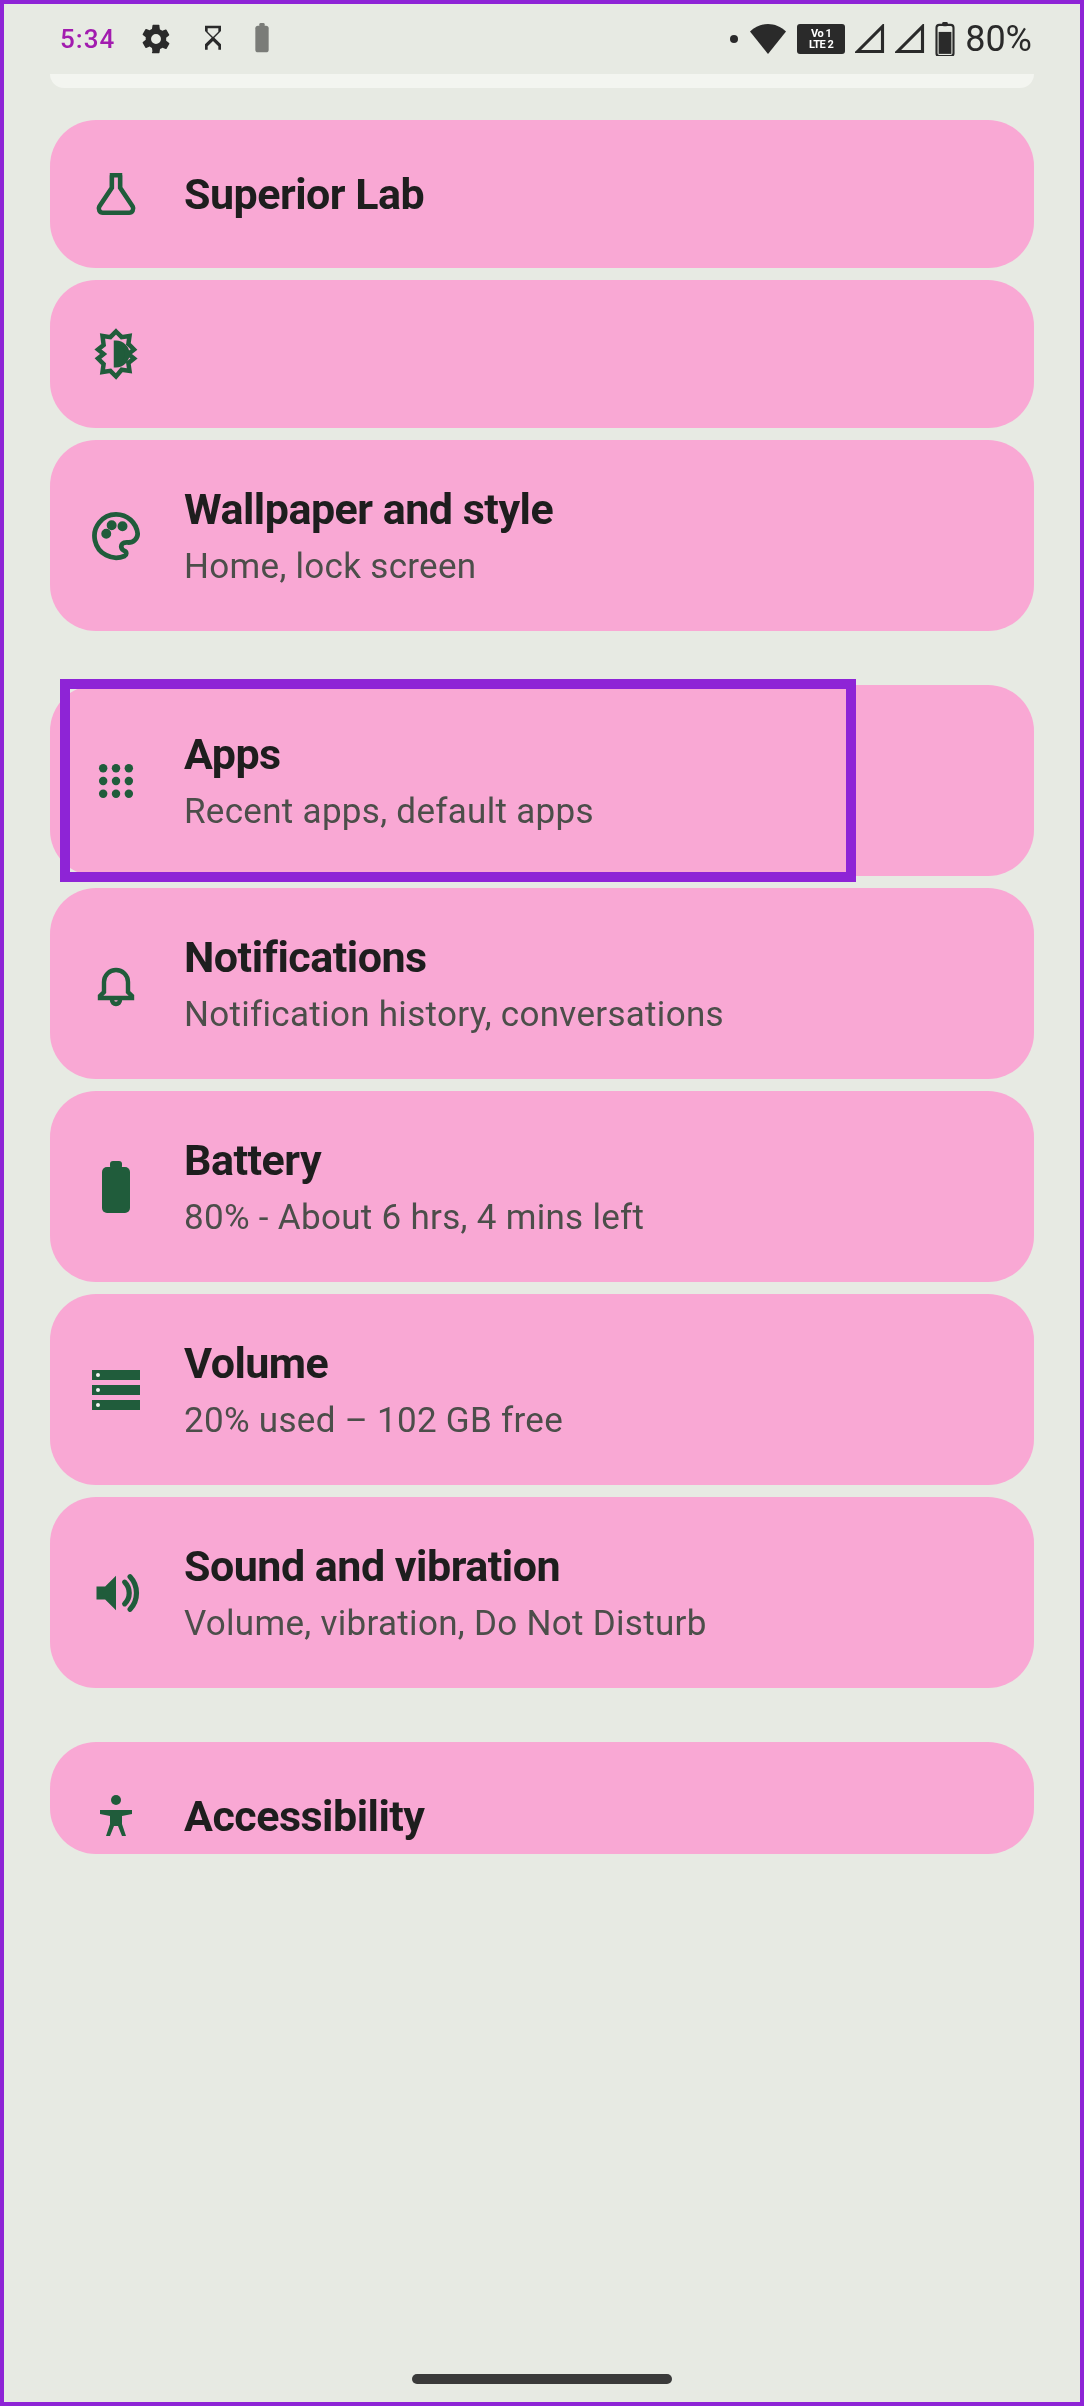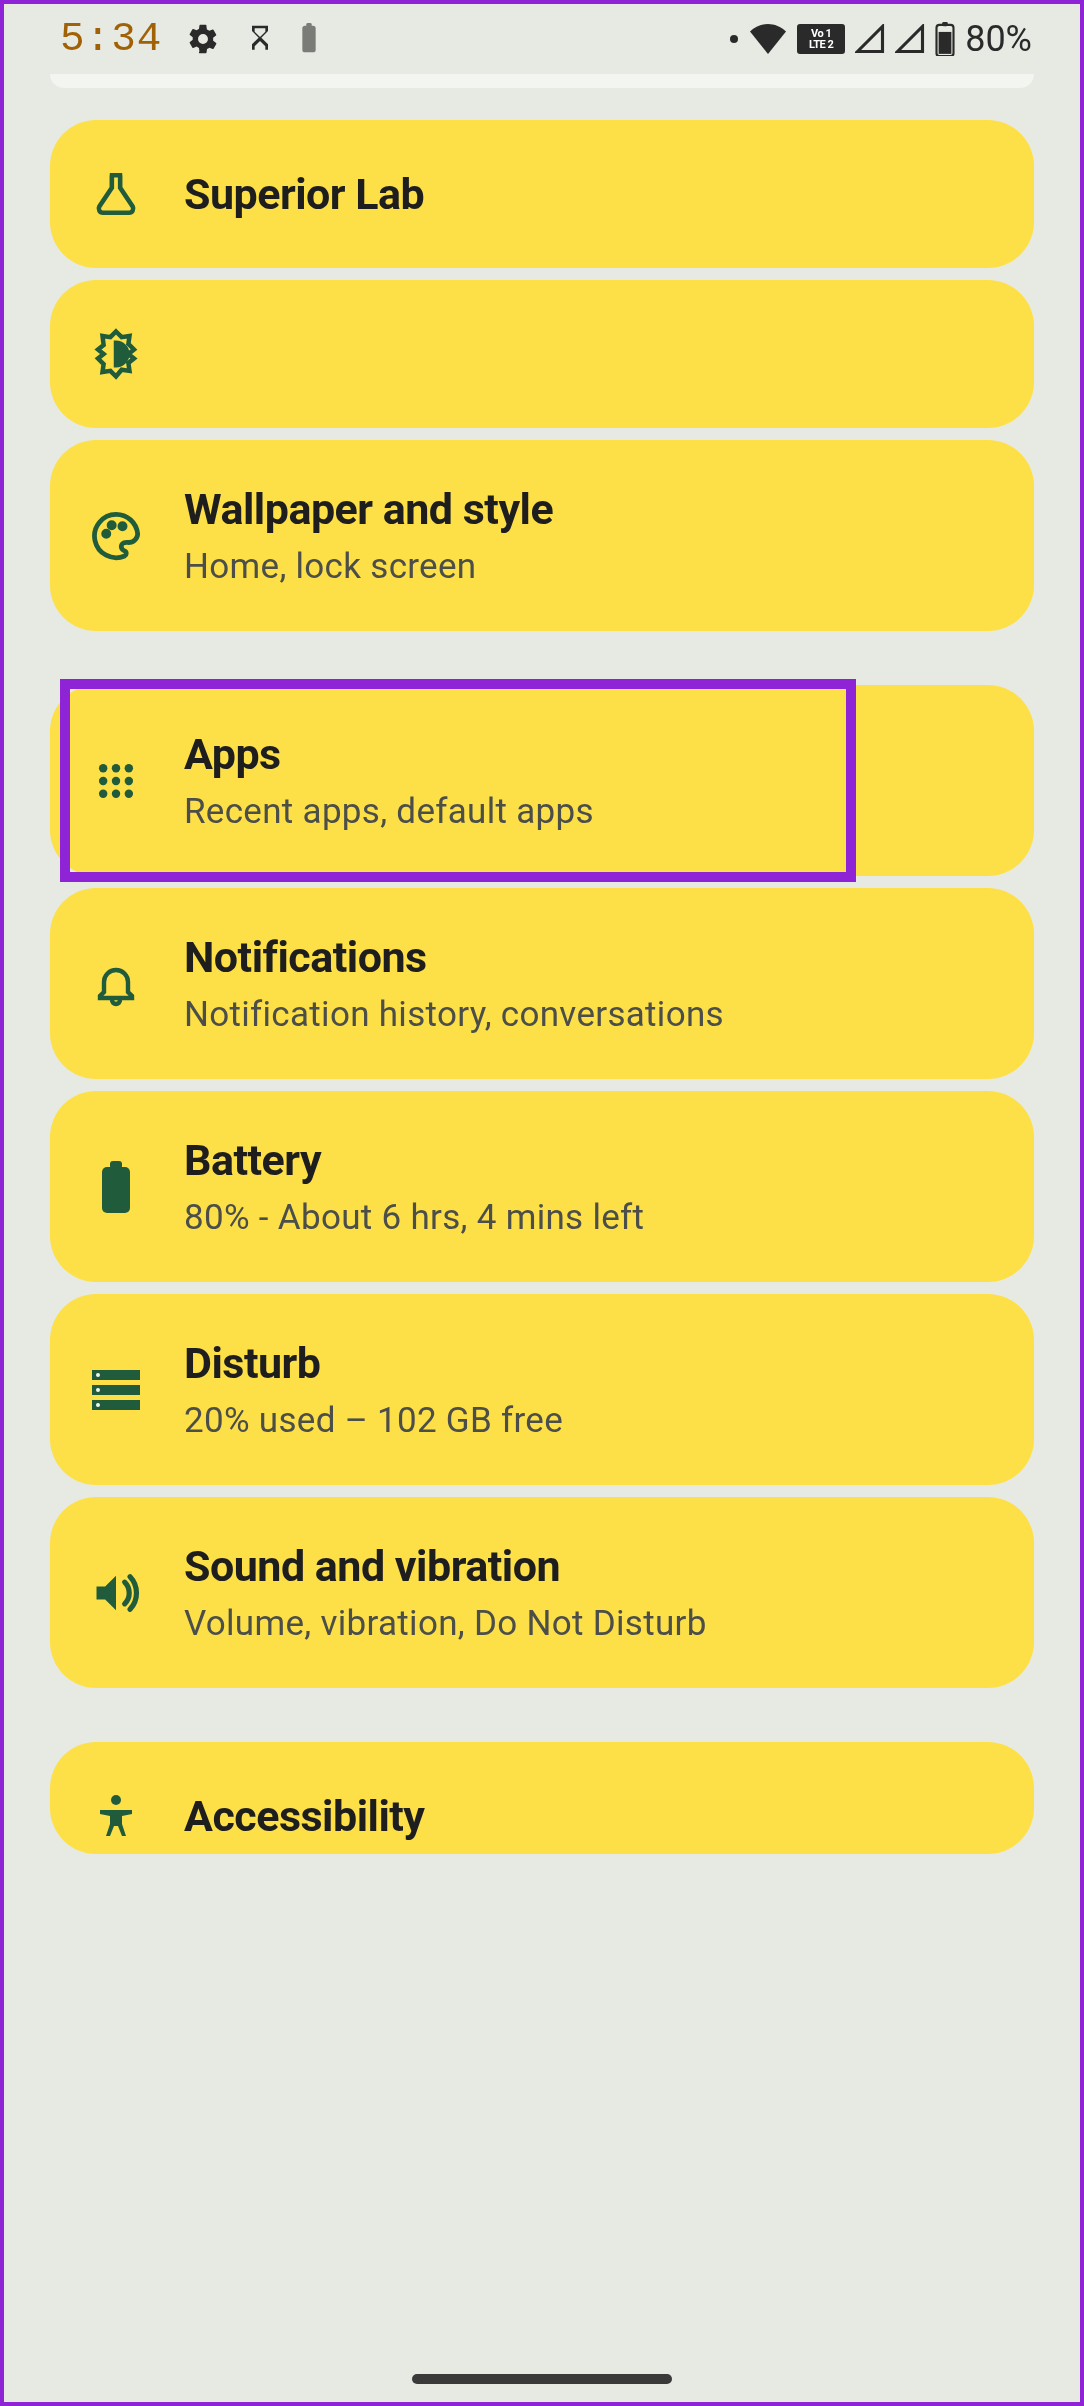--- a/index.html
+++ b/index.html
@@ -16,21 +16,21 @@
       display: flex;
       justify-content: space-between;
       align-items: center;
       padding: 12px 48px 12px 56px;
       height: 70px;
       background: #e7eae3;
       color: #2a2a2a;
     }
     .status-left { display: flex; align-items: center; gap: 24px; }
     .status-right { display: flex; align-items: center; gap: 10px; }
-    .clock { font-size: 41px; font-weight: 500; color: #a16207; letter-spacing: 1px; font-family: Liberation Mono, monospace; }
+    .clock { font-size: 26px; font-weight: 500; color: #a21caf; letter-spacing: 1px; }
     .stat-icon { display: inline-flex; align-items: center; justify-content: center; }
     .batt-pct { font-size: 36px; font-weight: 400; color: #2a2a2a; }
 
     .content {
       padding: 0 46px;
       display: flex;
       flex-direction: column;
       gap: 12px;
     }
     .sliver {
@@ -38,21 +38,21 @@
       background: #f3f5f0;
       border-radius: 0 0 42px 42px;
       margin-bottom: 20px;
     }
     .card-group {
       display: flex;
       flex-direction: column;
       gap: 12px;
     }
     .card {
-      background: #fde047;
+      background: #f9a8d4;
       border-radius: 46px;
       display: flex;
       align-items: center;
       padding: 44px 36px;
       gap: 38px;
       position: relative;
     }
     .card-icon {
       width: 60px;
       height: 60px;
@@ -253,21 +253,21 @@
         <svg width="50" height="40" viewBox="0 0 24 20" fill="#205c3b">
             <rect x="0" y="0" width="24" height="5"></rect>
             <rect x="0" y="7.5" width="24" height="5"></rect>
             <rect x="0" y="15" width="24" height="5"></rect>
             <circle cx="3" cy="2.5" r="1" fill="#f3f5f0"></circle>
             <circle cx="3" cy="10" r="1" fill="#f3f5f0"></circle>
             <circle cx="3" cy="17.5" r="1" fill="#f3f5f0"></circle>
           </svg>
       </div>
       <div class="card-text">
-        <div class="card-title">Disturb</div>
+        <div class="card-title">Volume</div>
         <div class="card-sub">20% used – 102 GB free</div>
       </div>
     </div>
 
     <div class="card">
       <div class="card-icon">
         <svg width="52" height="52" viewBox="0 0 24 24" fill="#205c3b">
             <path d="M3 9v6h4l5 5V4L7 9H3z"></path>
             <path d="M16 7a7 7 0 0 1 0 10M18.5 4.5a11 11 0 0 1 0 15" fill="none" stroke="#205c3b" stroke-width="2.4" stroke-linecap="round"></path>
           </svg>

